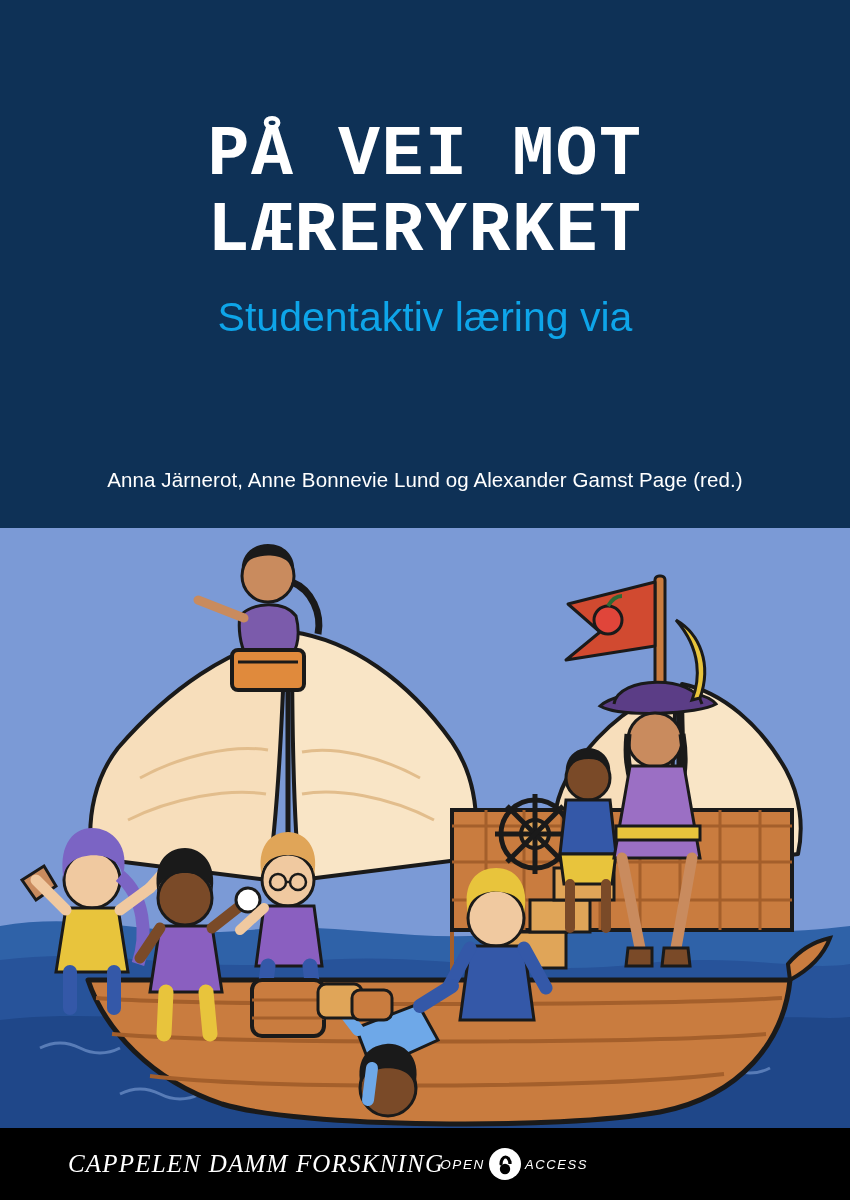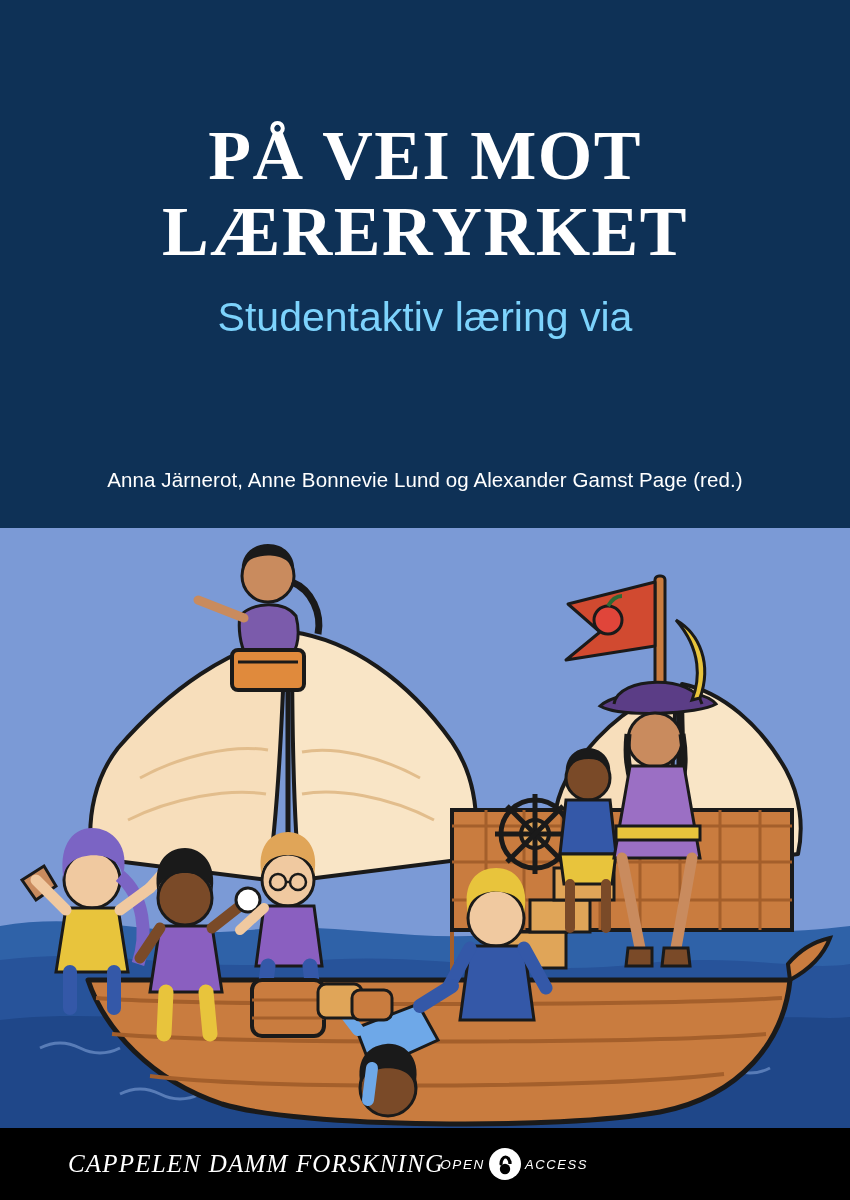--- a/index.html
+++ b/index.html
@@ -24,35 +24,35 @@
     height: 528px;
     background: #0e3156;
     box-sizing: border-box;
     padding: 0 60px;
     color: #ffffff;
   }
   .main-title {
     margin: 0;
     padding-top: 118px;
     text-align: center;
-    font-family: Liberation Serif, serif;
+    font-family: Liberation Mono, monospace;
     font-weight: bold;
     font-size: 70px;
     line-height: 1.08;
     letter-spacing: 1.5px;
     text-transform: uppercase;
   }
   .subtitle {
     margin: 0;
     padding-top: 22px;
     text-align: center;
     font-size: 41px;
     line-height: 1.28;
     font-weight: 400;
-    color: #7dd3fc;
+    color: #0ea5e9;
   }
   .editors {
     position: absolute;
     left: 0;
     bottom: 36px;
     width: 850px;
     text-align: center;
     font-size: 20.5px;
     color: #ffffff;
     letter-spacing: 0.1px;

